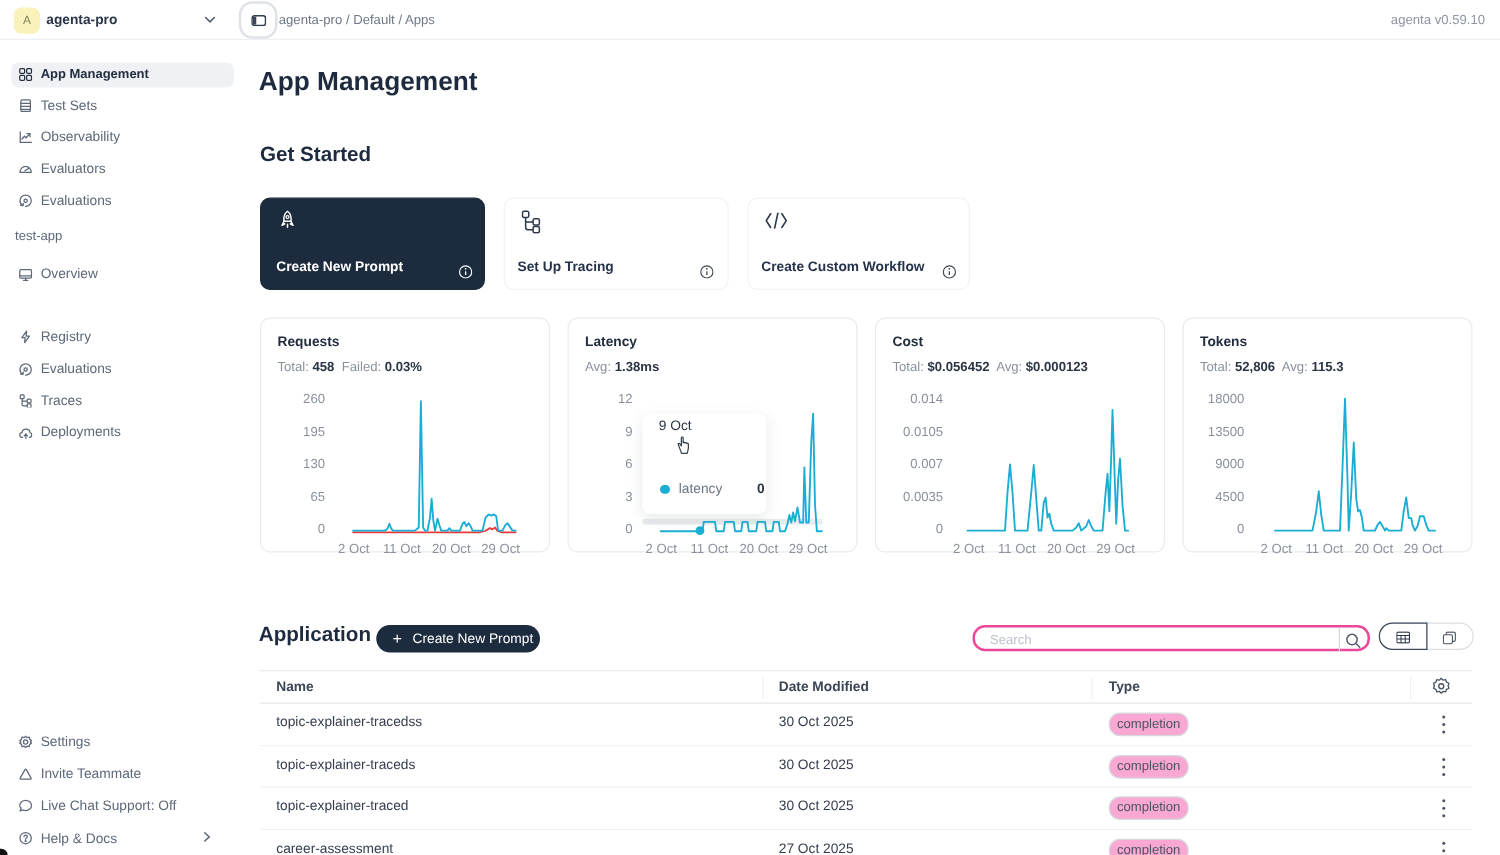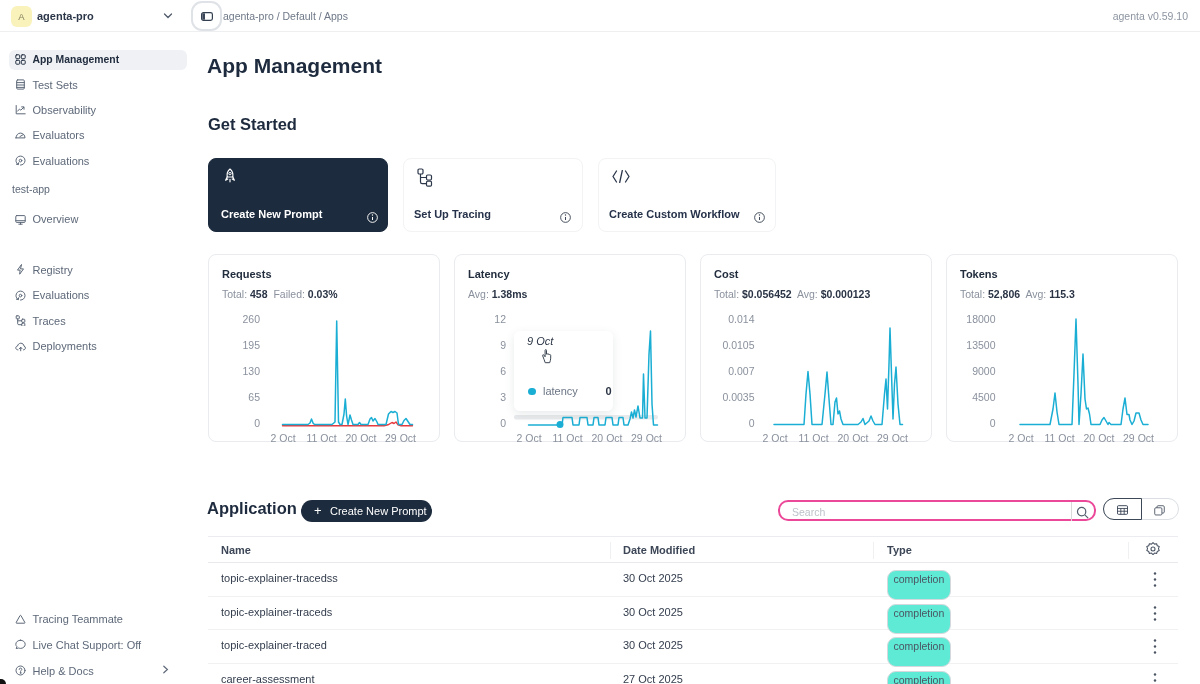--- a/index.html
+++ b/index.html
@@ -48,21 +48,21 @@
 #seg { position:absolute; left:1103px; top:497.5px; width:76px; height:22px; border:1px solid #dbdfe3; border-radius:11px; }
 #seg .selseg { position:absolute; left:-1px; top:-1px; width:38.5px; height:22px; border:1.5px solid #3c4858; border-radius:11px 0 0 11px; background:#fff; }
 #seg svg { position:absolute; top:6px; }
 
 #table { position:absolute; left:208px; top:536px; width:970px; }
 .thead { position:absolute; left:0; top:0; width:970px; height:27px; border-top:1px solid #eaecef; border-bottom:1px solid #e7e9ec; font-size:11px; font-weight:bold; color:#3c4656; }
 .th { position:absolute; top:7px; }
 .vsep { position:absolute; top:5px; width:1px; height:17px; background:#eef0f2; }
 .trow { position:absolute; left:0; width:970px; height:33.5px; border-bottom:1px solid #f0f1f3; font-size:11px; color:#333d4d; }
 .td { position:absolute; top:9px; }
-.tag { position:absolute; left:679px; top:7px; height:30px; padding:0 5.5px; border:1px solid #d5d9dd; border-radius:9px; background:#5eead4; font-size:10.5px; line-height:17.5px; color:#4b5563; }
+.tag { position:absolute; left:679px; top:7px; height:19px; padding:0 5.5px; border:1px solid #d5d9dd; border-radius:9px; background:#f9a8d4; font-size:10.5px; line-height:17.5px; color:#4b5563; }
 .dots { position:absolute; left:941px; top:8px; width:12px; height:17px; }
 </style>
 </head>
 <body>
 
 <div id="header">
   <div id="avatar">A</div>
   <div id="orgname">agenta-pro</div>
   <svg id="chev" viewBox="0 0 12 12">
       <path d="M2.5 4 L6 7.5 L9.5 4" stroke="#525c6b" stroke-width="1.3" fill="none" stroke-linecap="round"></path>
@@ -152,25 +152,32 @@
       </svg>
       <span>Traces</span>
     </div>
     <div class="mi" style="top:304.3px;">
       <svg width="11" height="11" viewBox="0 0 11 11" fill="none" stroke="#5d6878" stroke-width="1" stroke-linecap="round">
         <path d="M3 8.9 C1.7 8.9 0.8 8 0.8 6.9 C0.8 5.9 1.6 5 2.6 5 C2.8 3.4 4.2 2.2 5.8 2.2 C7.5 2.2 8.9 3.5 9 5.1 C9.9 5.3 10.4 6 10.4 7 C10.4 8 9.6 8.9 8.5 8.9"></path>
         <path d="M5.7 9.8 L5.7 6.4 M4.4 7.7 L5.7 6.2 L7 7.7"></path>
       </svg>
       <span>Deployments</span>
     </div>
+    <div class="mi" style="top:551.5px;">
+      <svg width="11" height="11" viewBox="0 0 11 11" fill="none" stroke="#5d6878" stroke-width="1" stroke-linecap="round">
+        <circle cx="5.5" cy="5.5" r="1.7"></circle>
+        <path d="M5.5 1 L6.6 2.1 L8.4 1.7 L8.8 3.5 L10.2 4.4 L9.3 5.5 L10.2 6.6 L8.8 7.5 L8.4 9.3 L6.6 8.9 L5.5 10 L4.4 8.9 L2.6 9.3 L2.2 7.5 L0.8 6.6 L1.7 5.5 L0.8 4.4 L2.2 3.5 L2.6 1.7 L4.4 2.1 Z" stroke-linejoin="round"></path>
+      </svg>
+      <span>Settings</span>
+    </div>
     <div class="mi" style="top:577px;">
       <svg width="11" height="11" viewBox="0 0 11 11" fill="none" stroke="#5d6878" stroke-width="1" stroke-linecap="round">
         <path d="M5.1 1.5 C5.3 1.2 5.7 1.2 5.9 1.5 L9.9 8.5 C10.1 8.8 9.9 9.2 9.5 9.2 L1.5 9.2 C1.1 9.2 0.9 8.8 1.1 8.5 Z" stroke-linejoin="round"></path>
       </svg>
-      <span>Tracing Teammate</span>
+      <span>Invite Teammate</span>
     </div>
     <div class="mi" style="top:602.8px;">
       <svg width="11" height="11" viewBox="0 0 11 11" fill="none" stroke="#5d6878" stroke-width="1" stroke-linecap="round">
         <path d="M5.5 1.2 C8 1.2 10.2 3 10.2 5.3 C10.2 7.6 8 9.4 5.5 9.4 C4.7 9.4 4 9.2 3.4 9 L1.2 9.6 L1.9 7.6 C1.2 7 0.8 6.2 0.8 5.3 C0.8 3 3 1.2 5.5 1.2 Z"></path>
       </svg>
       <span>Live Chat Support: Off</span>
     </div>
     <div class="mi" style="top:628.6px;">
       <svg width="11" height="11" viewBox="0 0 11 11" fill="none" stroke="#5d6878" stroke-width="1" stroke-linecap="round">
         <circle cx="5.5" cy="5.5" r="4.5"></circle>
@@ -254,21 +261,21 @@
       <text x="51" y="171.7" text-anchor="end" font-size="10.5" fill="#8a919d">0</text>
       <text x="74" y="187" text-anchor="middle" font-size="10.5" fill="#8a919d">2 Oct</text>
       <text x="112.5" y="187" text-anchor="middle" font-size="10.5" fill="#8a919d">11 Oct</text>
       <text x="152" y="187" text-anchor="middle" font-size="10.5" fill="#8a919d">20 Oct</text>
       <text x="191.5" y="187" text-anchor="middle" font-size="10.5" fill="#8a919d">29 Oct</text>
       <rect x="59" y="160" width="144" height="4.5" rx="2" fill="#e8eaec"></rect>
       <polyline points="73.5,170 105.5,170 107,170 108,162.5 117,162.5 118,170 124,170 125,162.5 132,162.5 133,170 138,170 139,162.5 143,162.5 144,170 150,170 151,162.5 157,162.5 158,170 163,170 164,162.5 168,162.5 169,170 173,170 175,164 176.5,157 178,163 179.5,155 181,162 183,151 185,163 187.5,163 188.5,119 190,163 192,163 194,99 195.5,76 197,149 198.5,170 202.5,170" fill="none" stroke="#1aaed4" stroke-width="1.5" stroke-linejoin="round" stroke-linecap="round"></polyline>
       <circle cx="105" cy="169.5" r="3.5" fill="#1aaed4"></circle>
     </svg>
     <div style="position:absolute; left:59px; top:76px; width:99px; height:80px; background:rgba(255,255,255,0.98); border-radius:6px; box-shadow:0 3px 10px rgba(80,90,100,0.13);">
-      <div style="position:absolute; left:13px; top:3.5px; font-size:11px; color:#2b3545;font-style:italic;">9 Oct</div>
+      <div style="position:absolute; left:13px; top:3.5px; font-size:11px; color:#2b3545;">9 Oct</div>
       <svg style="position:absolute; left:26.5px; top:17.5px;" width="12" height="15" viewBox="0 0 12 15">
         <path d="M4.2 13.7 L3 10.3 L1.6 6.6 C1.3 5.8 2.3 5.3 2.8 6 L4.1 7.8 L4.1 1.3 C4.1 0.35 5.5 0.35 5.5 1.3 L5.5 5.2 C5.5 4.5 6.9 4.5 6.9 5.4 C6.9 4.9 8.3 4.9 8.3 5.8 C8.3 5.4 9.7 5.4 9.7 6.3 L9.7 9.2 C9.7 10.8 9.1 12.4 8.7 13.7 Z" stroke="#3a4450" stroke-width="1" fill="#fff" stroke-linejoin="round"></path>
       </svg>
       <div style="position:absolute; left:14px; top:56.5px; width:7.5px; height:7.5px; border-radius:50%; background:#1aaed4;"></div>
       <div style="position:absolute; left:29px; top:54px; font-size:11px; color:#6b7584;">latency</div>
       <div style="position:absolute; left:91.5px; top:54px; font-size:11px; font-weight:bold; color:#2b3545;">0</div>
     </div>
   </div>
 <div class="scard" id="card-cost" style="left:700px;">
   <div class="stitle">Cost</div>

